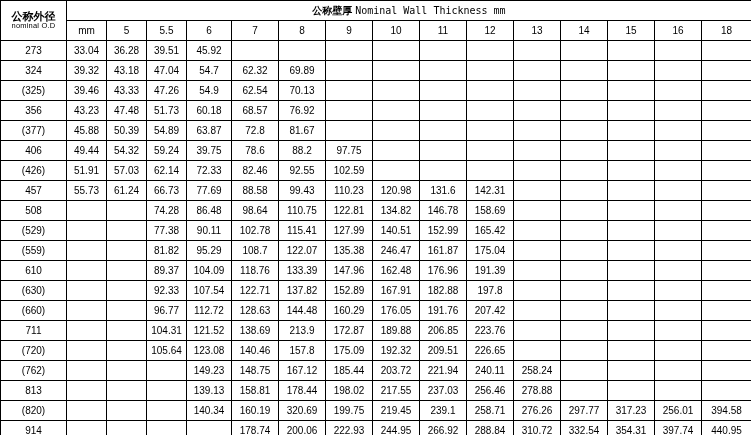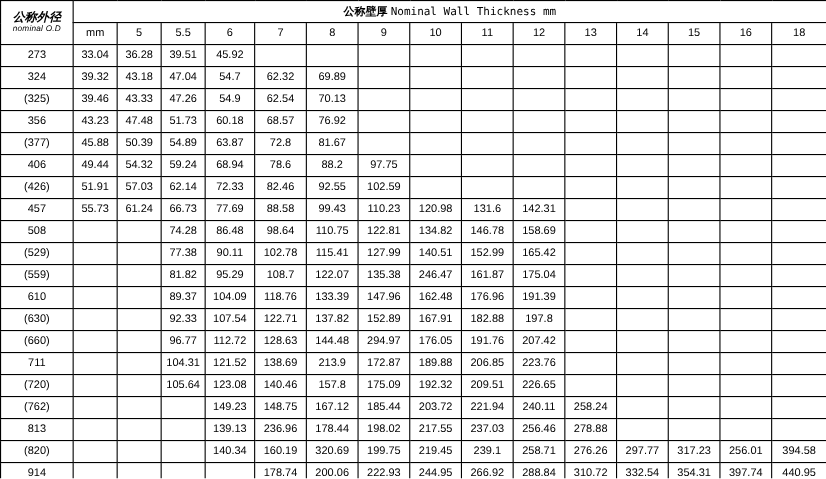--- a/index.html
+++ b/index.html
@@ -14,21 +14,20 @@
     vertical-align:middle;
     padding:0;
     height:19px;
     overflow:hidden;
     white-space:nowrap;
   }
   .corner{
     text-align:left;
     padding-left:3px;
     line-height:1.05;
-    font-style:italic;
   }
   .corner .cn{font-size:11px;font-weight:bold;display:block;}
   .corner .en{font-size:7.5px;display:block;letter-spacing:0.2px;}
   .titlebar{
     font-size:11px;
     font-weight:bold;
     text-align:center;
   }
   .titlebar .en2{font-weight:normal;font-family:"DejaVu Sans Mono", monospace;font-size:10px;margin-top:14px;}
   .unitrow td{font-size:10px;height:17px;}
@@ -176,21 +175,21 @@
         <td class="datacell"></td>
         <td class="datacell"></td>
         <td class="datacell"></td>
         <td class="datacell"></td>
       </tr>
       <tr>
         <td class="odcell">406</td>
         <td class="datacell">49.44</td>
         <td class="datacell">54.32</td>
         <td class="datacell">59.24</td>
-        <td class="datacell">68.94</td>
+        <td class="datacell">39.75</td>
         <td class="datacell">78.6</td>
         <td class="datacell">88.2</td>
         <td class="datacell">97.75</td>
         <td class="datacell"></td>
         <td class="datacell"></td>
         <td class="datacell"></td>
         <td class="datacell"></td>
         <td class="datacell"></td>
         <td class="datacell"></td>
         <td class="datacell"></td>
@@ -323,21 +322,21 @@
         <td class="datacell"></td>
       </tr>
       <tr>
         <td class="odcell">(660)</td>
         <td class="datacell"></td>
         <td class="datacell"></td>
         <td class="datacell">96.77</td>
         <td class="datacell">112.72</td>
         <td class="datacell">128.63</td>
         <td class="datacell">144.48</td>
-        <td class="datacell">294.97</td>
+        <td class="datacell">160.29</td>
         <td class="datacell">176.05</td>
         <td class="datacell">191.76</td>
         <td class="datacell">207.42</td>
         <td class="datacell"></td>
         <td class="datacell"></td>
         <td class="datacell"></td>
         <td class="datacell"></td>
         <td class="datacell"></td>
       </tr>
       <tr>
@@ -393,21 +392,21 @@
         <td class="datacell"></td>
         <td class="datacell"></td>
         <td class="datacell"></td>
       </tr>
       <tr>
         <td class="odcell">813</td>
         <td class="datacell"></td>
         <td class="datacell"></td>
         <td class="datacell"></td>
         <td class="datacell">139.13</td>
-        <td class="datacell">236.96</td>
+        <td class="datacell">158.81</td>
         <td class="datacell">178.44</td>
         <td class="datacell">198.02</td>
         <td class="datacell">217.55</td>
         <td class="datacell">237.03</td>
         <td class="datacell">256.46</td>
         <td class="datacell">278.88</td>
         <td class="datacell"></td>
         <td class="datacell"></td>
         <td class="datacell"></td>
         <td class="datacell"></td>

